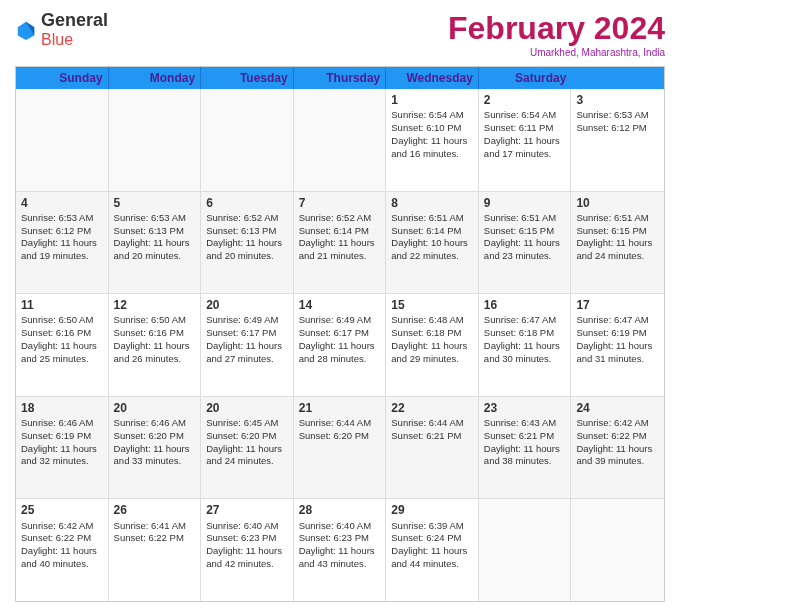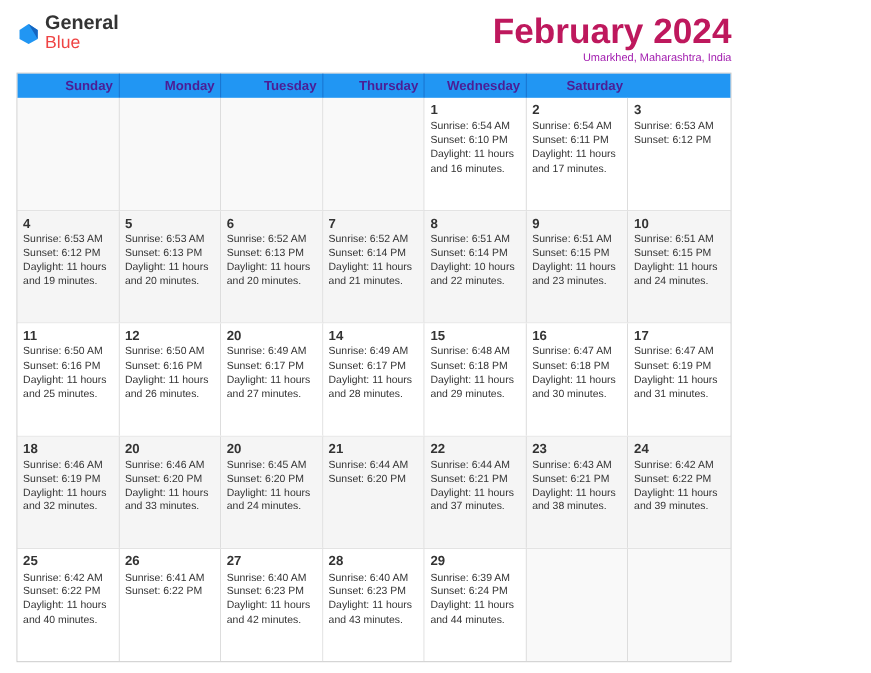--- a/index.html
+++ b/index.html
@@ -155,21 +155,21 @@
           <div class="cal-cell"><span class="day-num">14</span><span>Sunrise: 6:49 AM</span><br><span>Sunset: 6:17 PM</span><br><span>Daylight: 11 hours and 28 minutes.</span></div>
           <div class="cal-cell"><span class="day-num">15</span><span>Sunrise: 6:48 AM</span><br><span>Sunset: 6:18 PM</span><br><span>Daylight: 11 hours and 29 minutes.</span></div>
           <div class="cal-cell"><span class="day-num">16</span><span>Sunrise: 6:47 AM</span><br><span>Sunset: 6:18 PM</span><br><span>Daylight: 11 hours and 30 minutes.</span></div>
           <div class="cal-cell"><span class="day-num">17</span><span>Sunrise: 6:47 AM</span><br><span>Sunset: 6:19 PM</span><br><span>Daylight: 11 hours and 31 minutes.</span></div>
         </div>
         <div class="cal-row">
           <div class="cal-cell"><span class="day-num">18</span><span>Sunrise: 6:46 AM</span><br><span>Sunset: 6:19 PM</span><br><span>Daylight: 11 hours and 32 minutes.</span></div>
           <div class="cal-cell"><span class="day-num">20</span><span>Sunrise: 6:46 AM</span><br><span>Sunset: 6:20 PM</span><br><span>Daylight: 11 hours and 33 minutes.</span></div>
           <div class="cal-cell"><span class="day-num">20</span><span>Sunrise: 6:45 AM</span><br><span>Sunset: 6:20 PM</span><br><span>Daylight: 11 hours and 24 minutes.</span></div>
           <div class="cal-cell"><span class="day-num">21</span><span>Sunrise: 6:44 AM</span><br><span>Sunset: 6:20 PM</span><br></div>
-          <div class="cal-cell"><span class="day-num">22</span><span>Sunrise: 6:44 AM</span><br><span>Sunset: 6:21 PM</span><br><span>Daylight: 11 hours and 37 minutes.</span></div>
+          <div class="cal-cell"><span class="day-num">22</span><span>Sunrise: 6:44 AM</span><br><span>Sunset: 6:21 PM</span><br></div>
           <div class="cal-cell"><span class="day-num">23</span><span>Sunrise: 6:43 AM</span><br><span>Sunset: 6:21 PM</span><br><span>Daylight: 11 hours and 38 minutes.</span></div>
           <div class="cal-cell"><span class="day-num">24</span><span>Sunrise: 6:42 AM</span><br><span>Sunset: 6:22 PM</span><br><span>Daylight: 11 hours and 39 minutes.</span></div>
         </div>
         <div class="cal-row">
           <div class="cal-cell"><span class="day-num">25</span><span>Sunrise: 6:42 AM</span><br><span>Sunset: 6:22 PM</span><br><span>Daylight: 11 hours and 40 minutes.</span></div>
           <div class="cal-cell"><span class="day-num">26</span><span>Sunrise: 6:41 AM</span><br><span>Sunset: 6:22 PM</span><br></div>
           <div class="cal-cell"><span class="day-num">27</span><span>Sunrise: 6:40 AM</span><br><span>Sunset: 6:23 PM</span><br><span>Daylight: 11 hours and 42 minutes.</span></div>
           <div class="cal-cell"><span class="day-num">28</span><span>Sunrise: 6:40 AM</span><br><span>Sunset: 6:23 PM</span><br><span>Daylight: 11 hours and 43 minutes.</span></div>
           <div class="cal-cell"><span class="day-num">29</span><span>Sunrise: 6:39 AM</span><br><span>Sunset: 6:24 PM</span><br><span>Daylight: 11 hours and 44 minutes.</span></div>
           <div class="cal-cell empty"></div>

